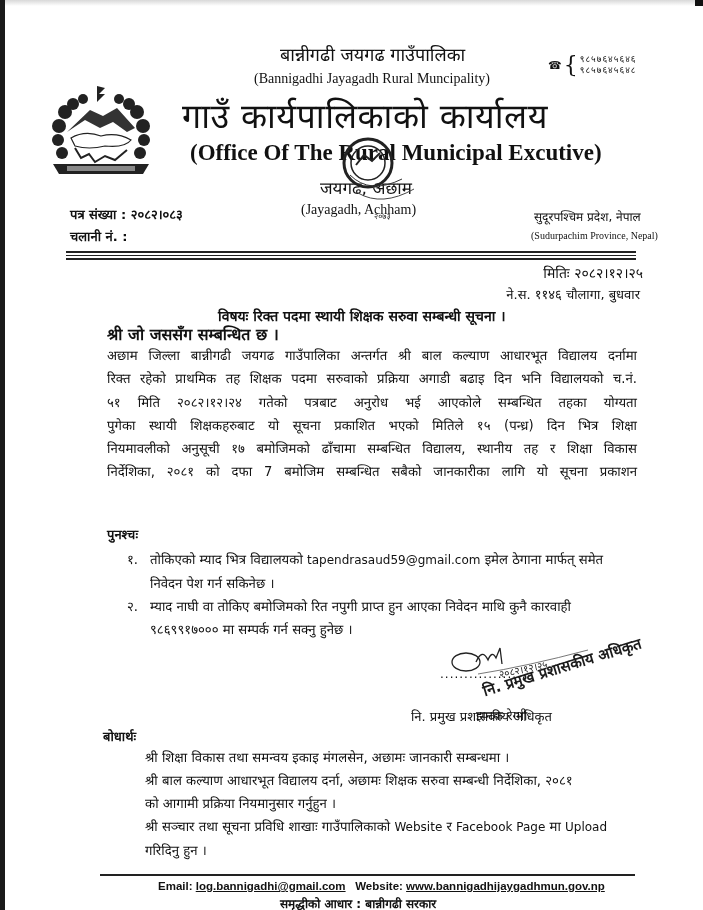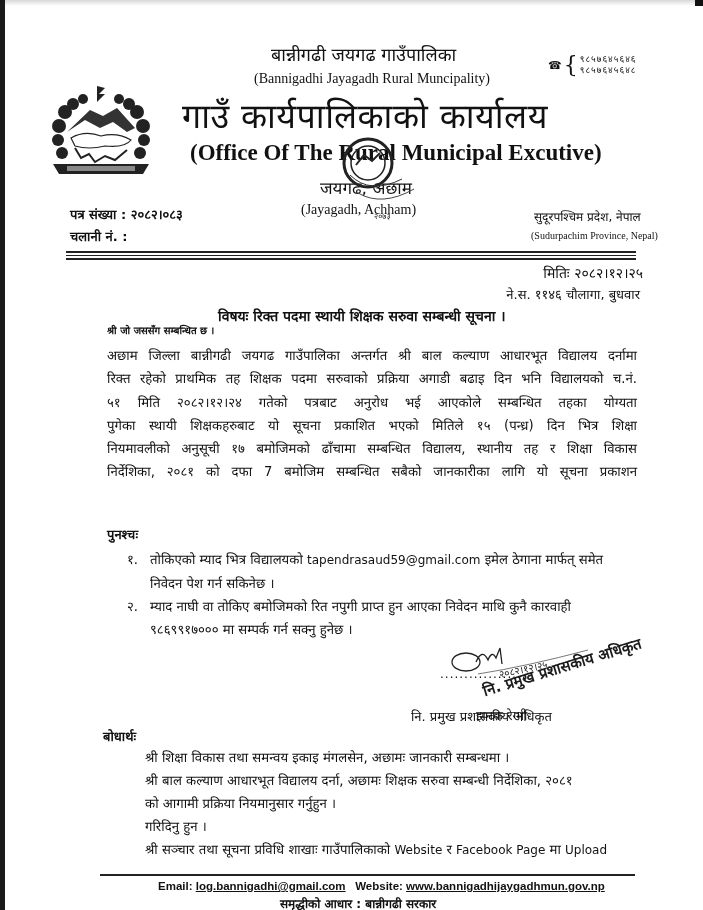--- a/index.html
+++ b/index.html
@@ -5,21 +5,21 @@
     * { margin:0; padding:0; box-sizing:border-box; }
     html, body { width:703px; height:910px; overflow:hidden; background:#fff; }
     body { position:relative; font-family:"DejaVu Sans", sans-serif; color:#111; }
     .left-edge { position:absolute; left:0; top:0; width:5px; height:910px; background:#1a1a1a; }
     .top-shade { position:absolute; left:5px; top:0; width:698px; height:6px; background:linear-gradient(#d8d8d8,#fff); }
     .right-mark { position:absolute; right:0; top:0; width:8px; height:6px; background:#111; }
 
     .emblem { position:absolute; left:45px; top:82px; width:112px; height:100px; }
     .abs { position:absolute; white-space:nowrap; }
 
-    .hdr-np { left:271px; top:42px; font-size:18px; }
+    .hdr-np { left:280px; top:42px; font-size:18px; }
     .hdr-en { left:254px; top:71px; font-family:"Liberation Serif", serif; font-size:14px; }
     .hdr-big { left:182px; top:92px; font-size:34px; letter-spacing:0.5px; }
     .hdr-office { left:182px; top:140px; font-family:"Liberation Serif", serif; font-weight:bold; font-size:23px;margin-left:8px; }
     .hdr-place { left:320px; top:176px; font-size:17px; }
     .hdr-place-en { left:301px; top:202px; font-family:"Liberation Serif", serif; font-size:14px; }
 
     .phone { left:548px; top:54px; font-size:9px; display:flex; align-items:center; gap:2px; }
     .phone .brace { font-size:22px; line-height:1; font-family:"DejaVu Serif", serif; }
     .phone .nums { line-height:11px; letter-spacing:1px; }
     .phone-icon { font-size:11px; }
@@ -33,21 +33,21 @@
     .rule.r1 { top:251px; height:2px; }
     .rule.r2 { top:255px; height:1px; }
     .rule.r3 { top:258px; height:2px; }
 
     .stamp { position:absolute; left:330px; top:135px; width:92px; height:88px; }
 
     .date { right:60px; top:263px; font-size:14px; }
     .nepal-era { right:63px; top:285px; font-size:13px; }
 
     .subject { left:218px; top:306px; font-size:14px; font-weight:bold; }
-    .salutation { left:107px; top:323px; font-size:10px; font-weight:bold; }
+    .salutation { left:107px; top:323px; font-size:16px; font-weight:bold; }
 
     .body-para { position:absolute; left:107px; top:344px; width:530px; font-size:13.2px; line-height:23.3px; text-align:justify; }
     .body-para span.l { display:block; text-align-last:justify; white-space:nowrap; }
     .body-para span.l.last { text-align-last:left; }
 
     .ps-label { left:107px; top:525px; font-size:13px; font-weight:bold; }
     .ps-list { position:absolute; left:127px; top:548px; width:515px; font-size:13.2px; line-height:23px; }
     .ps-item { display:flex; }
     .ps-item .num { width:23px; flex:none; }
     .ps-item .txt { flex:1; }
@@ -178,23 +178,23 @@
 <div class="abs sig-dots">..................</div>
 <div class="abs signer-name">झनक रेग्मी</div>
 <div class="abs signer-title">नि. प्रमुख प्रशासकीय अधिकृत</div>
 <div class="abs sig-stamp">नि. प्रमुख प्रशासकीय अधिकृत</div>
 
 <div class="abs cc-label">बोधार्थः</div>
 <div class="cc-list">
   <span class="l">श्री शिक्षा विकास तथा समन्वय इकाइ मंगलसेन, अछामः जानकारी सम्बन्धमा ।</span>
   <span class="l">श्री बाल कल्याण आधारभूत विद्यालय दर्ना, अछामः शिक्षक सरुवा सम्बन्धी निर्देशिका, २०८१</span>
   <span class="l">को आगामी प्रक्रिया नियमानुसार गर्नुहुन ।</span>
-  <span class="l">गरिदिनु हुन ।</span>
   <span class="l">
     <span>श्री सञ्चार तथा सूचना प्रविधि शाखाः गाउँपालिकाको </span><span class="latin">Website</span><span> र </span><span class="latin">Facebook Page</span><span> मा </span><span class="latin">Upload</span>
   </span>
+  <span class="l">गरिदिनु हुन ।</span>
 </div>
 
 <div class="footer-rule"></div>
 <div class="abs footer-contact">
   <span>Email: </span><span class="u">log.bannigadhi@gmail.com</span>&nbsp;&nbsp;&nbsp;<span>Website: </span><span class="u">www.bannigadhijaygadhmun.gov.np</span>
 </div>
 <div class="abs footer-motto">समृद्धीको आधार : बान्नीगढी सरकार</div>
 
 </body></html>

